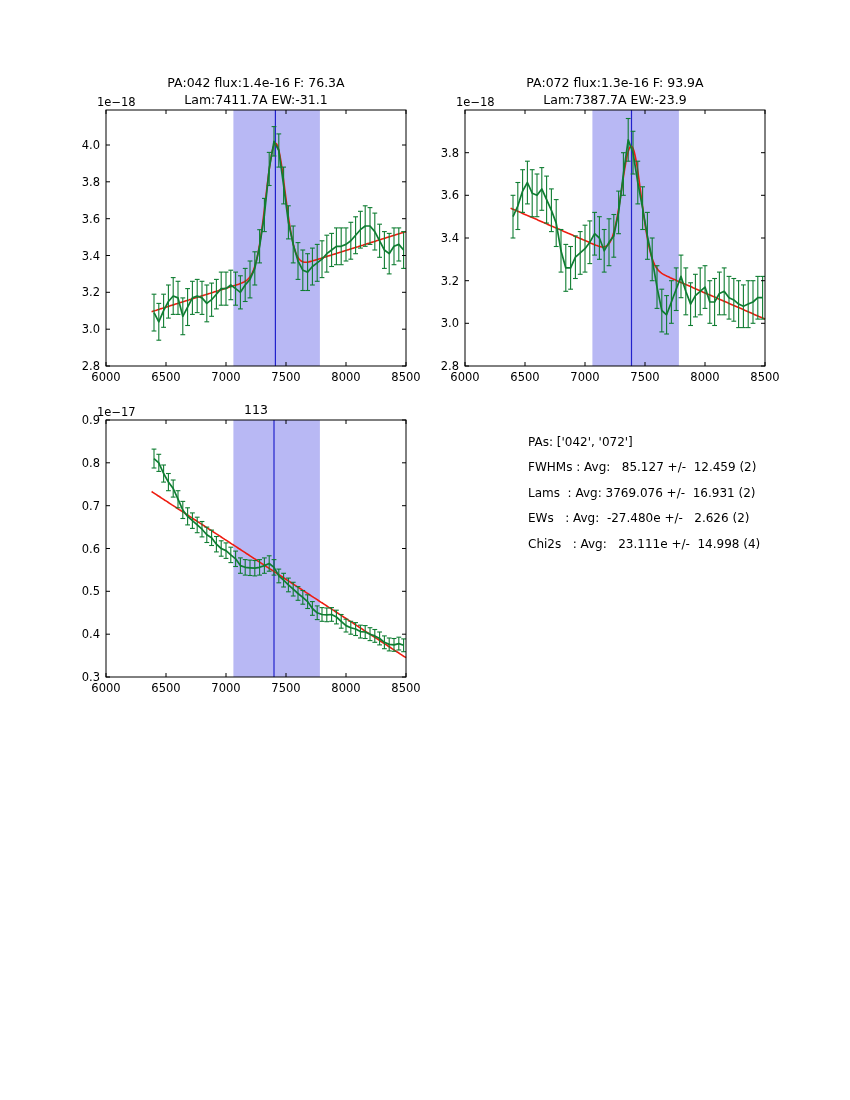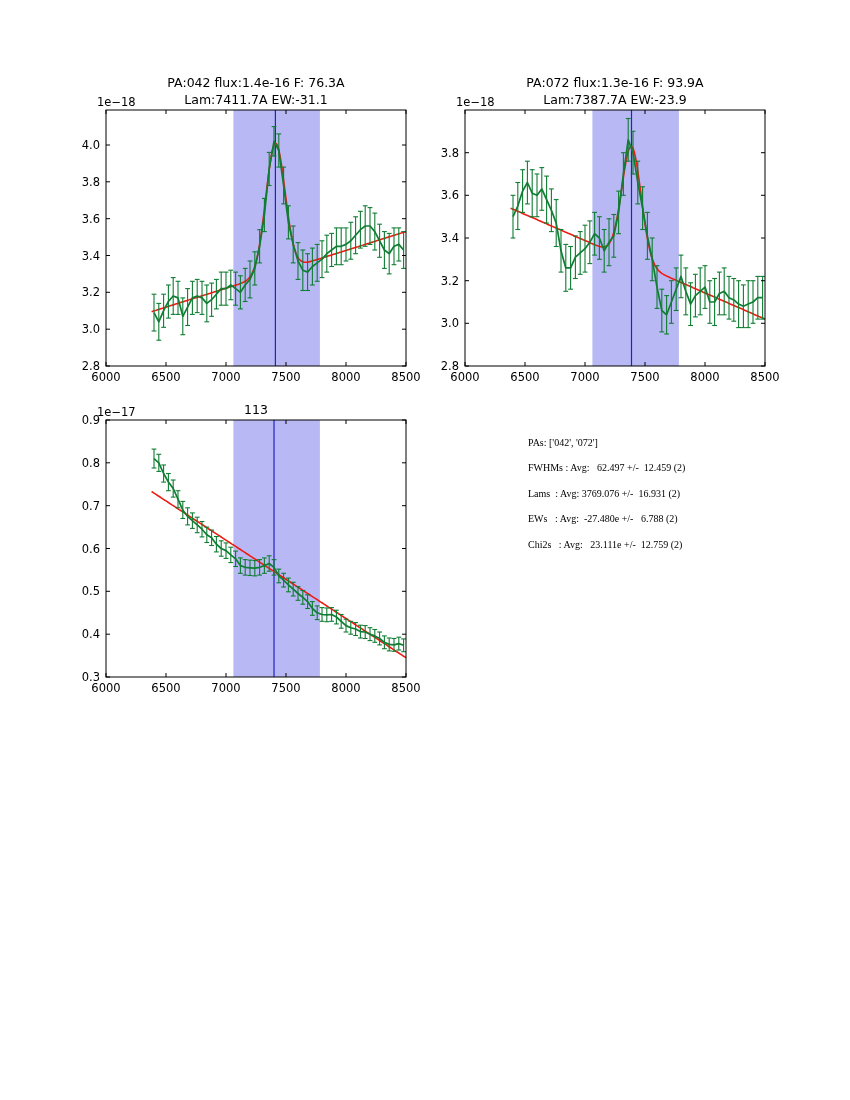--- a/index.html
+++ b/index.html
@@ -1,21 +1,21 @@
 <!DOCTYPE html>
 <html><head>
 <meta charset="utf-8">
 <style>
   html,body{margin:0;padding:0;background:#ffffff;}
   .figure{position:relative;width:850px;height:1100px;background:#ffffff;overflow:hidden;
           font-family:"DejaVu Sans","Liberation Sans",sans-serif;}
   svg{position:absolute;left:0;top:0;}
   svg text{font-family:"DejaVu Sans","Liberation Sans",sans-serif;fill:#000000;}
-  .stats{position:absolute;left:528px;top:430px;font-size:10px;line-height:25.4px;
-         color:#000000;white-space:pre;font-family:Liberation Serif, serif;}
+  .stats{position:absolute;left:528px;top:430px;font-size:12px;line-height:25.4px;
+         color:#000000;white-space:pre;}
 </style>
 </head>
 <body>
 
 <div class="figure">
   <svg id="plots-svg" width="850" height="1100" viewBox="0 0 850 1100">
       <g>
         <rect x="233.4" y="110" width="86.5" height="256" fill="#b8b8f4"></rect>
         <line x1="275.4" x2="275.4" y1="110" y2="366" stroke="#2222cc" stroke-width="1.2"></line>
         <polyline points="151.6,311.7 152.8,311.3 154.0,310.9 155.2,310.5 156.4,310.2 157.6,309.8 158.8,309.4 160.0,309.0 161.2,308.6 162.4,308.3 163.6,307.9 164.8,307.5 166.0,307.1 167.2,306.8 168.4,306.4 169.6,306.0 170.8,305.6 172.0,305.2 173.2,304.9 174.4,304.5 175.6,304.1 176.8,303.7 178.0,303.4 179.2,303.0 180.4,302.6 181.6,302.2 182.8,301.8 184.0,301.5 185.2,301.1 186.4,300.7 187.6,300.3 188.8,300.0 190.0,299.6 191.2,299.2 192.4,298.8 193.6,298.4 194.8,298.1 196.0,297.7 197.2,297.3 198.4,296.9 199.6,296.6 200.8,296.2 202.0,295.8 203.2,295.4 204.4,295.0 205.6,294.7 206.8,294.3 208.0,293.9 209.2,293.5 210.4,293.2 211.6,292.8 212.8,292.4 214.0,292.0 215.2,291.6 216.4,291.3 217.6,290.9 218.8,290.5 220.0,290.1 221.2,289.8 222.4,289.4 223.6,289.0 224.8,288.6 226.0,288.2 227.2,287.9 228.4,287.5 229.6,287.1 230.8,286.7 232.0,286.3 233.2,286.0 234.4,285.6 235.6,285.2 236.8,284.8 238.0,284.4 239.2,284.0 240.4,283.5 241.6,283.1 242.8,282.5 244.0,282.0 245.2,281.3 246.4,280.5 247.6,279.5 248.8,278.3 250.0,276.8 251.2,274.9 252.4,272.6 253.6,269.7 254.8,266.2 256.0,262.0 257.2,257.0 258.4,251.1 259.6,244.3 260.8,236.6 262.0,228.1 263.2,218.8 264.4,209.0 265.6,198.9 266.8,188.7 268.0,178.8 269.2,169.6 270.4,161.2 271.6,154.2 272.8,148.7 274.0,145.0 275.2,143.3 276.4,143.6 277.6,145.9 278.8,150.0 280.0,155.8 281.2,163.0 282.4,171.2 283.6,180.2 284.8,189.5 286.0,198.9 287.2,208.1 288.4,216.8 289.6,224.8 290.8,232.0 292.0,238.4 293.2,243.9 294.4,248.4 295.6,252.2 296.8,255.1 298.0,257.5 299.2,259.2 300.4,260.4 301.6,261.3 302.8,261.8 304.0,262.1 305.2,262.2 306.4,262.2 307.6,262.1 308.8,261.9 310.0,261.6 311.2,261.3 312.4,261.0 313.6,260.6 314.8,260.2 316.0,259.9 317.2,259.5 318.4,259.1 319.6,258.8 320.8,258.4 322.0,258.0 323.2,257.6 324.4,257.3 325.6,256.9 326.8,256.5 328.0,256.1 329.2,255.7 330.4,255.4 331.6,255.0 332.8,254.6 334.0,254.2 335.2,253.9 336.4,253.5 337.6,253.1 338.8,252.7 340.0,252.3 341.2,252.0 342.4,251.6 343.6,251.2 344.8,250.8 346.0,250.4 347.2,250.1 348.4,249.7 349.6,249.3 350.8,248.9 352.0,248.6 353.2,248.2 354.4,247.8 355.6,247.4 356.8,247.0 358.0,246.7 359.2,246.3 360.4,245.9 361.6,245.5 362.8,245.2 364.0,244.8 365.2,244.4 366.4,244.0 367.6,243.6 368.8,243.3 370.0,242.9 371.2,242.5 372.4,242.1 373.6,241.8 374.8,241.4 376.0,241.0 377.2,240.6 378.4,240.2 379.6,239.9 380.8,239.5 382.0,239.1 383.2,238.7 384.4,238.4 385.6,238.0 386.8,237.6 388.0,237.2 389.2,236.8 390.4,236.5 391.6,236.1 392.8,235.7 394.0,235.3 395.2,235.0 396.4,234.6 397.6,234.2 398.8,233.8 400.0,233.4 401.2,233.1 402.4,232.7 403.6,232.3 404.8,231.9 406.0,231.6" fill="none" stroke="#ee1c10" stroke-width="1.6"></polyline>
@@ -635,14 +635,14 @@
         <line x1="106" x2="110" y1="462.8" y2="462.8" stroke="#000000"></line>
         <line x1="406" x2="402" y1="462.8" y2="462.8" stroke="#000000"></line>
         <text x="100" y="466.8" text-anchor="end" font-size="11.5">0.8</text>
         <line x1="106" x2="110" y1="420.0" y2="420.0" stroke="#000000"></line>
         <line x1="406" x2="402" y1="420.0" y2="420.0" stroke="#000000"></line>
         <text x="100" y="424.0" text-anchor="end" font-size="11.5">0.9</text>
         <text x="97" y="416" font-size="11.5">1e−17</text>
         <text x="256" y="414" text-anchor="middle" font-size="12.5">113</text>
       </g>
     </svg>
-  <div class="stats" id="stats-panel"><div>PAs: ['042', '072']</div><div>FWHMs : Avg:   62.497 +/-  12.459 (2)</div><div>Lams  : Avg: 3769.076 +/-  16.931 (2)</div><div>EWs   : Avg:  -27.480e +/-   6.788 (2)</div><div>Chi2s   : Avg:   23.111e +/-  12.759 (2)</div></div>
+  <div class="stats" id="stats-panel"><div>PAs: ['042', '072']</div><div>FWHMs : Avg:   85.127 +/-  12.459 (2)</div><div>Lams  : Avg: 3769.076 +/-  16.931 (2)</div><div>EWs   : Avg:  -27.480e +/-   2.626 (2)</div><div>Chi2s   : Avg:   23.111e +/-  14.998 (4)</div></div>
 </div>
 
 </body></html>

